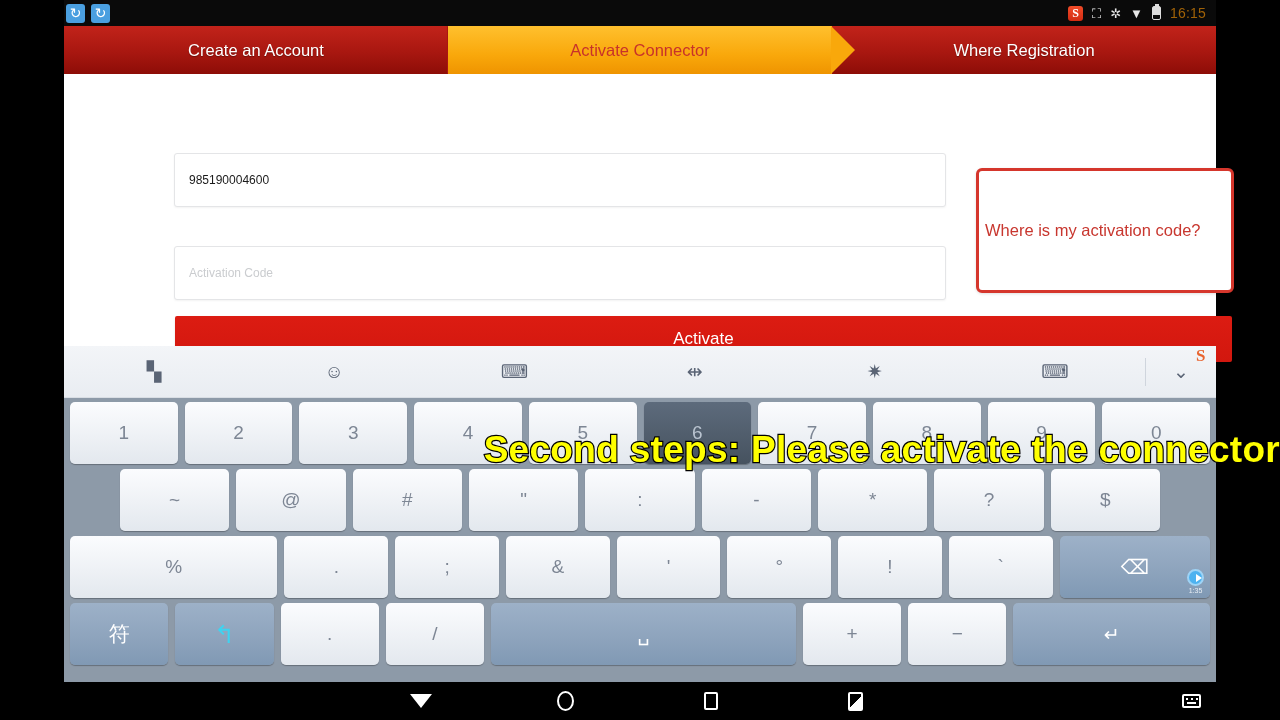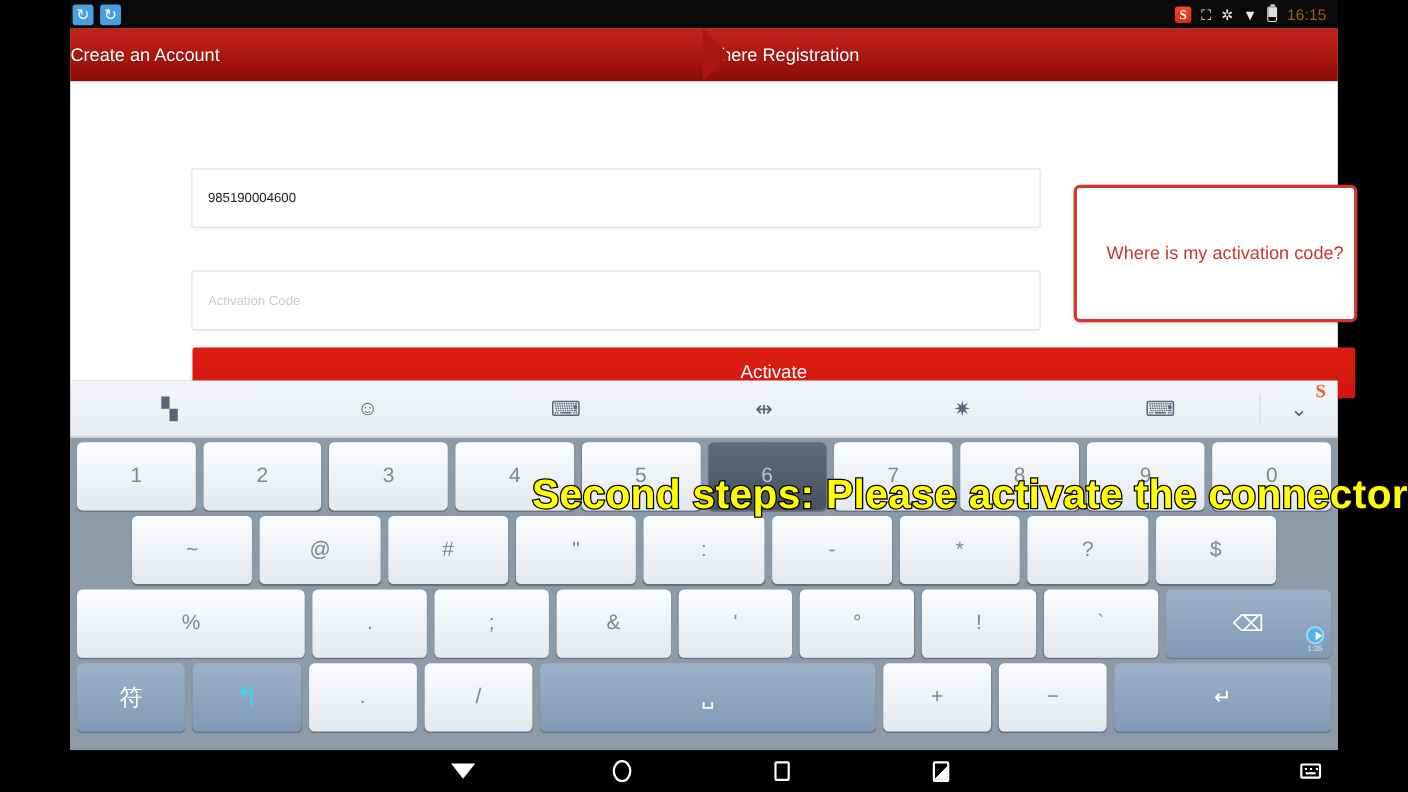--- a/index.html
+++ b/index.html
@@ -57,21 +57,21 @@
   }
 
   
   .stepbar {
     position: relative; height: 48px; width: 100%;
     display: flex; overflow: hidden;
     background: linear-gradient(#b5150d, #8e0e08);
   }
   .step {
     position: relative; flex: 1;
-    display: flex; align-items: center; 
+    display: flex; align-items: center; justify-content: center;
     font-size: 16.5px; color: #ffffff;
     text-shadow: 0 1px 1px rgba(0,0,0,.35);
   }
   .step.red { background: linear-gradient(#c2231a 0%, #a81710 55%, #8d0d07 100%); }
   .step.active {
     background: linear-gradient(#ffc02e 0%, #f9a80b 60%, #ef9400 100%);
     color: #c8322a;
     text-shadow: none;
     z-index: 3;
   }
@@ -121,21 +121,20 @@
 
   .helpbox {
     position: absolute; left: 912px; top: 94px;
     width: 258px; height: 125px;
     border: 3px solid #d5362c;
     border-radius: 6px;
     background: #fff;
     display: flex; align-items: center;
     overflow: hidden;
     box-shadow: 0 1px 3px rgba(0,0,0,.12);
-    padding-left: 21px;
   }
   .helpbox span {
     display: block;
     white-space: nowrap;
     font-size: 16.5px; color: #c8372f;
     margin-left: 6px;
   }
 
   .activate-btn {
     position: absolute; left: 111px; top: 242px;
@@ -293,20 +292,24 @@
       <div class="batt"></div>
       <span class="sb-time">16:15</span>
     </div>
   </div>
 
   <div class="app">
 
     <div class="stepbar">
       <div class="step red">
         <span>Create an Account</span>
+        <span class="tip"></span>
+      </div>
+      <div class="step active">
+        <span>Activate Connector</span>
         <span class="tip"></span>
       </div>
       <div class="step red">
         <span>Where Registration</span>
       </div>
     </div>
 
     <div class="form">
 
       <div class="field serial">

